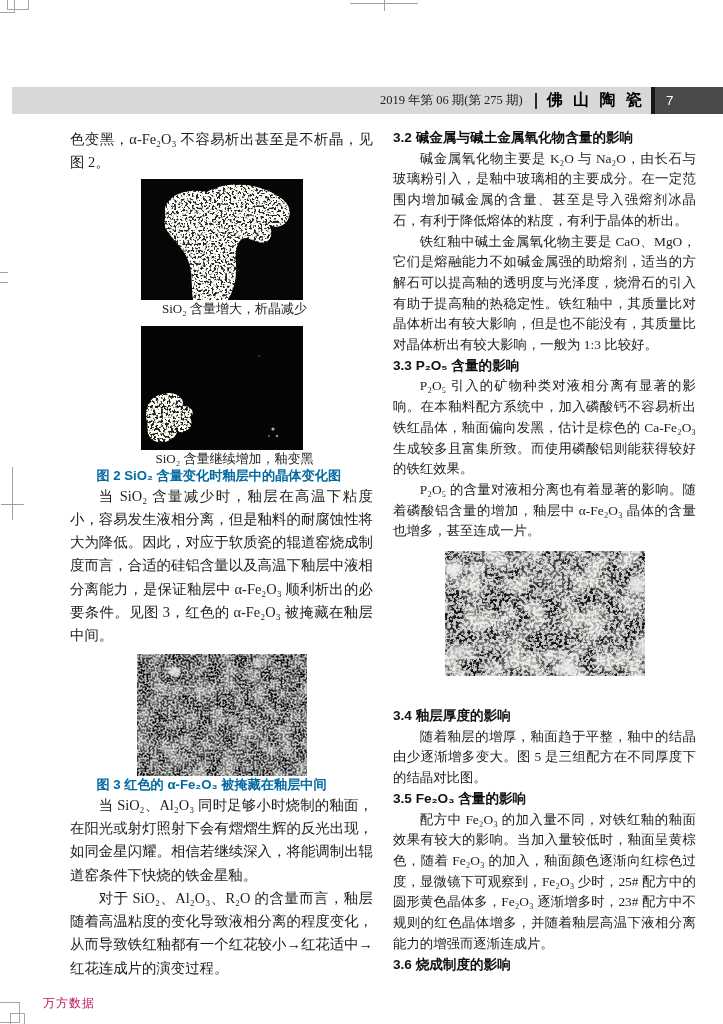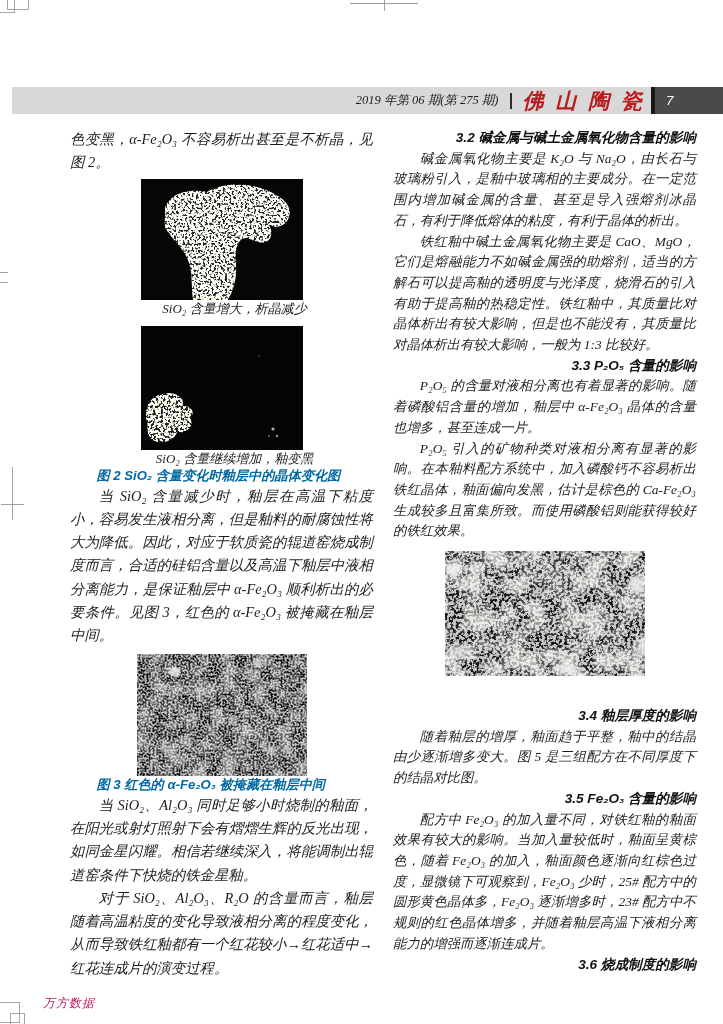--- a/index.html
+++ b/index.html
@@ -1,51 +1,50 @@
 <!DOCTYPE html>
 <html><head>
 <meta charset="utf-8">
 <style>
   html,body { margin:0; padding:0; background:#ffffff; }
   .page {
     position:relative; width:723px; height:1024px; background:#ffffff;
     overflow:hidden; color:#1c1c1c;
     font-family:"Liberation Serif","DejaVu Serif",serif;
-    font-style:italic;
   }
   
   .mark { position:absolute; border:1px solid #a6a6a6; background:transparent; }
   .line-mark { position:absolute; background:#a0a0a0; }
   
   .header-bar {
     position:absolute; left:12px; top:87px; width:639px; height:27px;
     background:#d8d8d8; display:flex; align-items:center; justify-content:flex-end;
     box-sizing:border-box; padding-right:6px;
   }
   .issue-text { font-size:12.5px; color:#222; margin-right:12px; white-space:nowrap; }
   .hdr-sep { width:2px; height:16px; background:#2a2a2a; margin-right:10px; flex:0 0 auto; }
   .journal-name {
-    font-size:21px; font-weight:bold; letter-spacing:3px; color:#b91c1c;
+    font-size:16px; font-weight:bold; letter-spacing:3px; color:#000000;
     font-family:"Liberation Sans","DejaVu Sans",sans-serif; white-space:nowrap;
   }
   .hdr-black { position:absolute; left:651px; top:87px; width:4px; height:27px; background:#161616; }
   .page-box {
     position:absolute; left:655px; top:87px; width:68px; height:27px;
     background:#4a4a4a; color:#ffffff; font-size:13.5px;
     font-family:"Liberation Sans","DejaVu Sans",sans-serif;
     display:flex; align-items:center; padding-left:11px; box-sizing:border-box;
   }
   
   .col { position:absolute; top:128px; width:303px; text-align:justify; }
   .col-left  { left:70px;  font-size:14.4px; line-height:23.3px; }
   .col-right { left:393px; font-size:13.4px; line-height:20.7px; }
   .col p { margin:0; text-indent:2em; }
   .col p.noindent { text-indent:0; }
   .sec-heading {
-    margin:0; font-size:13.6px; font-weight:bold; text-align:right; text-indent:0;
+    margin:0; font-size:13.6px; font-weight:bold; text-align:left; text-indent:0;
     line-height:20.7px; font-family:"Liberation Sans","DejaVu Sans",sans-serif; color:#111;
   }
   .fig { display:block; margin:0 auto; background:#000; }
   .subcap { text-align:center; text-indent:0; font-size:13px; line-height:17px; color:#222; }
   .figtitle {
     text-align:left; text-indent:0; font-size:13.2px; line-height:18px; font-weight:bold;
     font-family:"Liberation Sans","DejaVu Sans",sans-serif; color:#0369a1;
   }
   .figtitle-light {
     text-align:center; text-indent:0; font-size:12.8px; line-height:18px; color:#222;
@@ -155,22 +154,22 @@
     <p class="mt16">当 SiO₂、Al₂O₃ 同时足够小时烧制的釉面，在阳光或射灯照射下会有熠熠生辉的反光出现，如同金星闪耀。相信若继续深入，将能调制出辊道窑条件下快烧的铁金星釉。</p>
     <p>对于 SiO₂、Al₂O₃、R₂O 的含量而言，釉层随着高温粘度的变化导致液相分离的程度变化，从而导致铁红釉都有一个红花较小→红花适中→红花连成片的演变过程。</p>
   </div>
 
   <div class="col col-right">
     <h3 class="sec-heading">3.2 碱金属与碱土金属氧化物含量的影响</h3>
     <p>碱金属氧化物主要是 K₂O 与 Na₂O，由长石与玻璃粉引入，是釉中玻璃相的主要成分。在一定范围内增加碱金属的含量、甚至是导入强熔剂冰晶石，有利于降低熔体的粘度，有利于晶体的析出。</p>
     <p>铁红釉中碱土金属氧化物主要是 CaO、MgO，它们是熔融能力不如碱金属强的助熔剂，适当的方解石可以提高釉的透明度与光泽度，烧滑石的引入有助于提高釉的热稳定性。铁红釉中，其质量比对晶体析出有较大影响，但是也不能没有，其质量比对晶体析出有较大影响，一般为 1:3 比较好。</p>
 
     <h3 class="sec-heading">3.3 P₂O₅ 含量的影响</h3>
+    <p>P₂O₅ 引入的矿物种类对液相分离有显著的影响。在本釉料配方系统中，加入磷酸钙不容易析出铁红晶体，釉面偏向发黑，估计是棕色的 Ca-Fe₂O₃ 生成较多且富集所致。而使用磷酸铝则能获得较好的铁红效果。</p>
     <p>P₂O₅ 的含量对液相分离也有着显著的影响。随着磷酸铝含量的增加，釉层中 α-Fe₂O₃ 晶体的含量也增多，甚至连成一片。</p>
-    <p>P₂O₅ 引入的矿物种类对液相分离有显著的影响。在本釉料配方系统中，加入磷酸钙不容易析出铁红晶体，釉面偏向发黑，估计是棕色的 Ca-Fe₂O₃ 生成较多且富集所致。而使用磷酸铝则能获得较好的铁红效果。</p>
 
     <svg class="fig mt9" width="200" height="125" viewBox="0 0 200 125">
       <defs>
         <filter id="n4c" x="0" y="0" width="100%" height="100%">
           <feTurbulence type="fractalNoise" baseFrequency="0.05" numOctaves="4" seed="5"></feTurbulence>
           <feColorMatrix type="matrix" values="0 0 0 0 0.75  0 0 0 0 0.74  0 0 0 0 0.7  0 0 0 3 -1.05"></feColorMatrix>
         </filter>
         <filter id="n4f" x="0" y="0" width="100%" height="100%">
           <feTurbulence type="fractalNoise" baseFrequency="0.35" numOctaves="2" seed="17"></feTurbulence>
           <feColorMatrix type="matrix" values="0 0 0 0 1  0 0 0 0 1  0 0 0 0 1  0 0 0 8 -3.3"></feColorMatrix>

